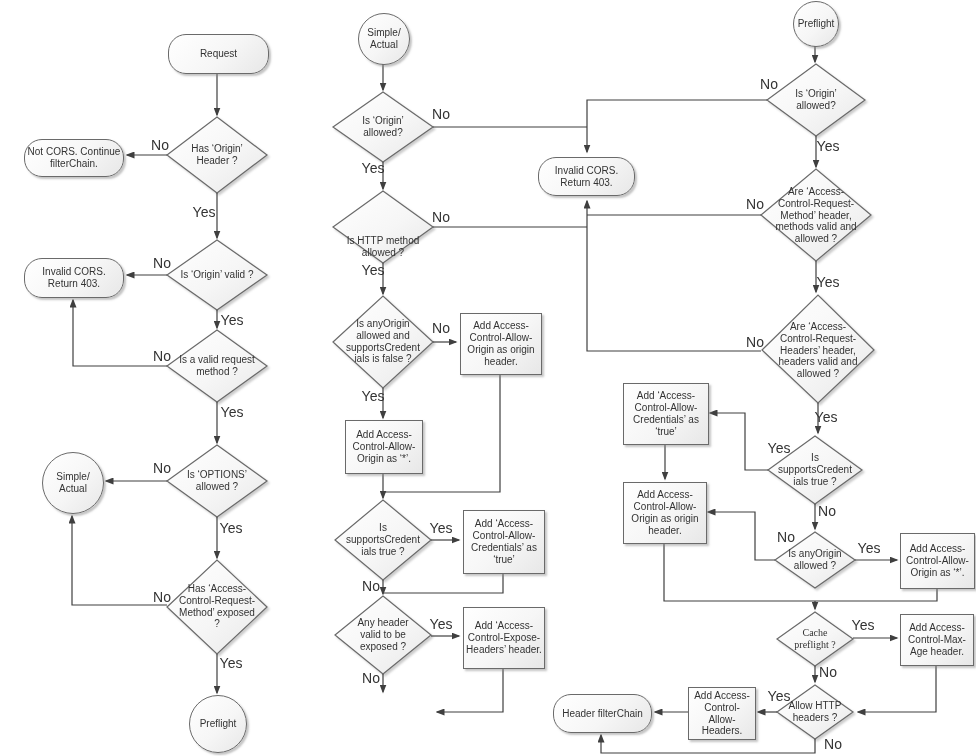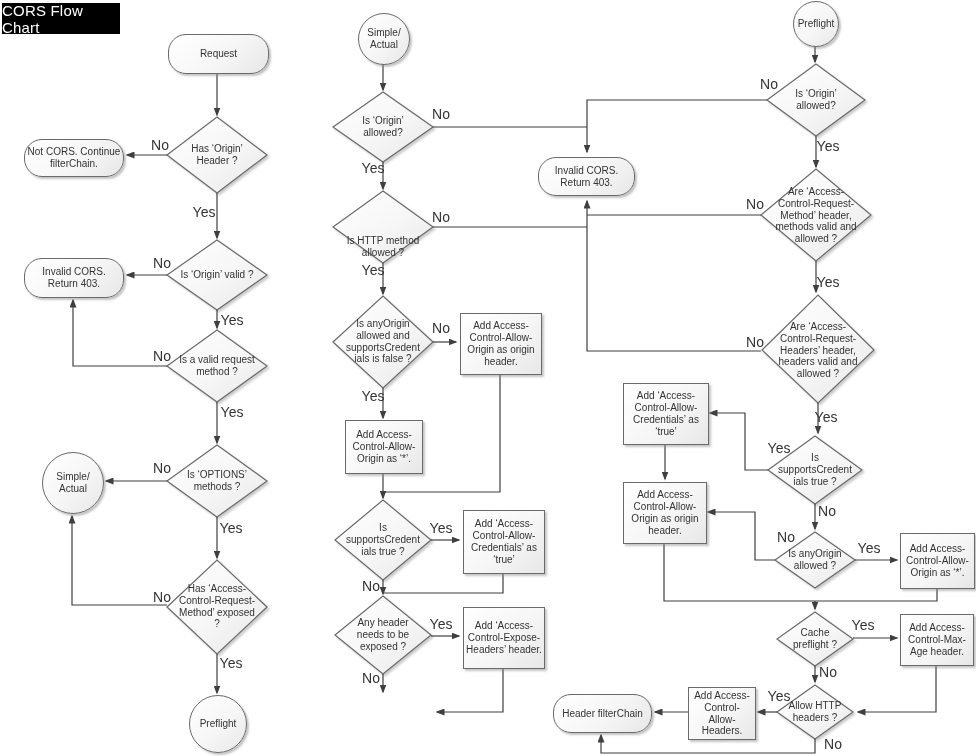--- a/index.html
+++ b/index.html
@@ -102,21 +102,20 @@
     <path class="wire" d="M664,542 V601 H937 V588"></path>
     <path class="wire" d="M815,601 V609" marker-end="url(#arr)"></path>
     <path class="wire" d="M853,638 H897" marker-end="url(#arr)"></path>
     <path class="wire" d="M815,666 V682" marker-end="url(#arr)"></path>
     <path class="wire" d="M936,664 V712 H858" marker-end="url(#arr)"></path>
     <path class="wire" d="M777,712 H758" marker-end="url(#arr)"></path>
     <path class="wire" d="M688,712 H655" marker-end="url(#arr)"></path>
     <path class="wire" d="M815,739 V753 H601 V735" marker-end="url(#arr)"></path>
   </svg>
 
-  <div class="title">CORS Flow Chart</div>
 
   <div class="node box stadium" style="left:24px;top:139px;width:98px;height:36px;">Not CORS. Continue
 filterChain.</div>
   <div class="node box stadium" style="left:168px;top:34px;width:99px;height:38px;">Request</div>
   <div class="node box stadium" style="left:24px;top:258px;width:98px;height:38px;">Invalid CORS.
 Return 403.</div>
   <div class="node box circle" style="left:42px;top:452px;width:60px;height:60px;">Simple/
 Actual</div>
   <div class="node box circle" style="left:189px;top:695px;width:56px;height:56px;">Preflight</div>
 
@@ -159,57 +158,57 @@
 Allow-
 Headers.</div>
   <div class="node box stadium" style="left:553px;top:694px;width:97px;height:37px;">Header filterChain</div>
 
   <div class="node dtext ctr" style="left:217px;top:155px;width:90px;">Has ‘Origin’
 Header ?</div>
   <div class="node dtext ctr" style="left:217px;top:275px;width:110px;">Is ‘Origin’ valid ?</div>
   <div class="node dtext ctr" style="left:217px;top:366px;width:100px;">Is a valid request
 method ?</div>
   <div class="node dtext ctr" style="left:217px;top:481px;width:90px;">Is ‘OPTIONS’
-methods ?</div>
+allowed ?</div>
   <div class="node dtext ctr" style="left:217px;top:607px;width:104px;">Has ‘Access-
 Control-Request-
 Method’ exposed
 ?</div>
   <div class="node dtext ctr" style="left:383px;top:127px;width:80px;">Is ‘Origin’
 allowed?</div>
   <div class="node dtext ctr" style="left:383px;top:227px;width:95px;margin-top:20px;">Is HTTP method
 allowed ?</div>
   <div class="node dtext ctr" style="left:383px;top:342px;width:100px;">Is anyOrigin
 allowed and
 supportsCredent
 ials is false ?</div>
   <div class="node dtext ctr" style="left:383px;top:540px;width:100px;">Is
 supportsCredent
 ials true ?</div>
   <div class="node dtext ctr" style="left:383px;top:635px;width:80px;">Any header
-needs to be
+valid to be
 exposed ?</div>
   <div class="node dtext ctr" style="left:816px;top:100px;width:80px;">Is ‘Origin’
 allowed?</div>
   <div class="node dtext ctr" style="left:816px;top:215px;width:112px;">Are ‘Access-
 Control-Request-
 Method’ header,
 methods valid and
 allowed ?</div>
   <div class="node dtext ctr" style="left:818px;top:350px;width:110px;">Are ‘Access-
 Control-Request-
 Headers’ header,
 headers valid and
 allowed ?</div>
   <div class="node dtext ctr" style="left:815px;top:470px;width:100px;">Is
 supportsCredent
 ials true ?</div>
   <div class="node dtext ctr" style="left:815px;top:560px;width:80px;">Is anyOrigin
 allowed ?</div>
-  <div class="node dtext ctr" style="left:815px;top:639px;width:70px;">Cache
+  <div class="node dtext ctr" style="left:815px;top:639px;width:70px;font-family:Liberation Serif, serif;">Cache
 preflight ?</div>
   <div class="node dtext ctr" style="left:815px;top:712px;width:80px;">Allow HTTP
 headers ?</div>
 
   <div class="elabel" style="left:160px;top:145px;">No</div>
   <div class="elabel" style="left:204px;top:212px;">Yes</div>
   <div class="elabel" style="left:162px;top:263px;">No</div>
   <div class="elabel" style="left:232px;top:320px;">Yes</div>
   <div class="elabel" style="left:162px;top:356px;">No</div>
   <div class="elabel" style="left:232px;top:412px;">Yes</div>

